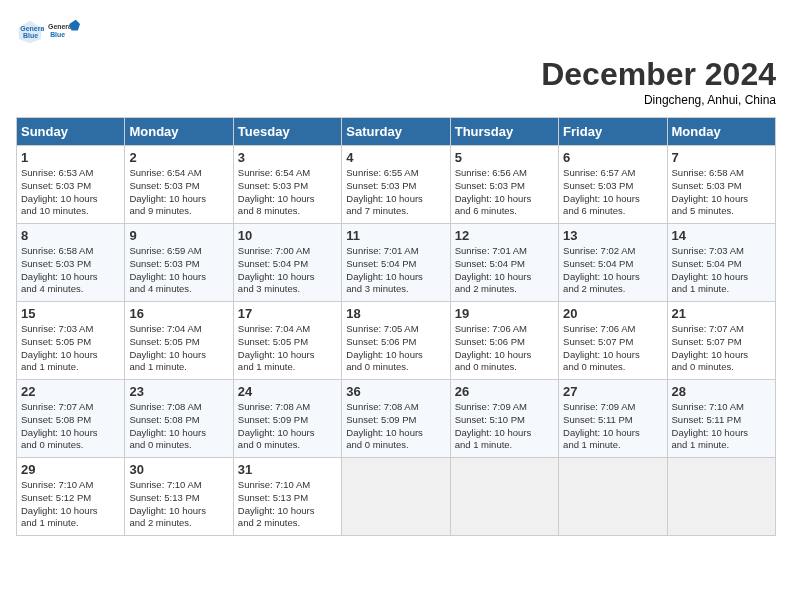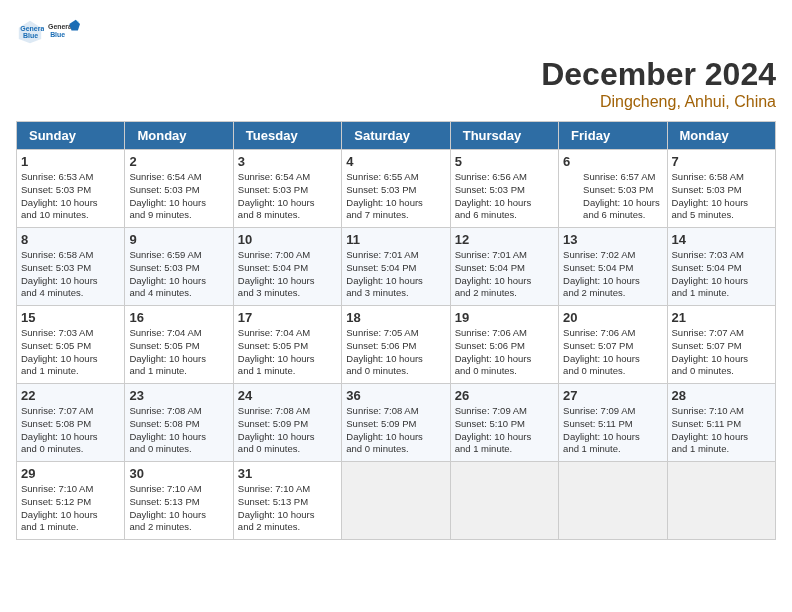--- a/index.html
+++ b/index.html
@@ -28,34 +28,34 @@
     .title-block {
       text-align: right;
       margin-top: 40px;
     }
     .month-title {
       font-size: 32px;
       font-weight: bold;
       color: #333;
     }
     .location-title {
-      font-size: 16px;
-      color: #a16207;
+      font-size: 12px;
+      color: #000000;
     }
     table {
       width: 100%;
       border-collapse: collapse;
       table-layout: fixed;
     }
     th {
       background-color: #2e6da4;
       color: #fff;
       font-size: 13px;
       font-weight: bold;
-      padding: 6px 12px;
+      padding: 6px 4px;
       text-align: left;
       border: 1px solid #ccc;
     }
     td {
       vertical-align: top;
       border: 1px solid #ccc;
       padding: 4px;
       font-size: 10px;
       color: #333;
       height: 78px;
@@ -150,21 +150,21 @@
         </td>
         <td>
           <span class="day-number">5</span>
           <div class="day-info" style="white-space: pre-line;">Sunrise: 6:56 AM
 Sunset: 5:03 PM
 Daylight: 10 hours
 and 6 minutes.</div>
         </td>
         <td>
           <span class="day-number">6</span>
-          <div class="day-info" style="white-space: pre-line; margin-left: 20px;">Sunrise: 6:57 AM
+          <div class="day-info" style="white-space: pre-line;">Sunrise: 6:57 AM
 Sunset: 5:03 PM
 Daylight: 10 hours
 and 6 minutes.</div>
         </td>
         <td>
           <span class="day-number">7</span>
           <div class="day-info" style="white-space: pre-line;">Sunrise: 6:58 AM
 Sunset: 5:03 PM
 Daylight: 10 hours
 and 5 minutes.</div>

